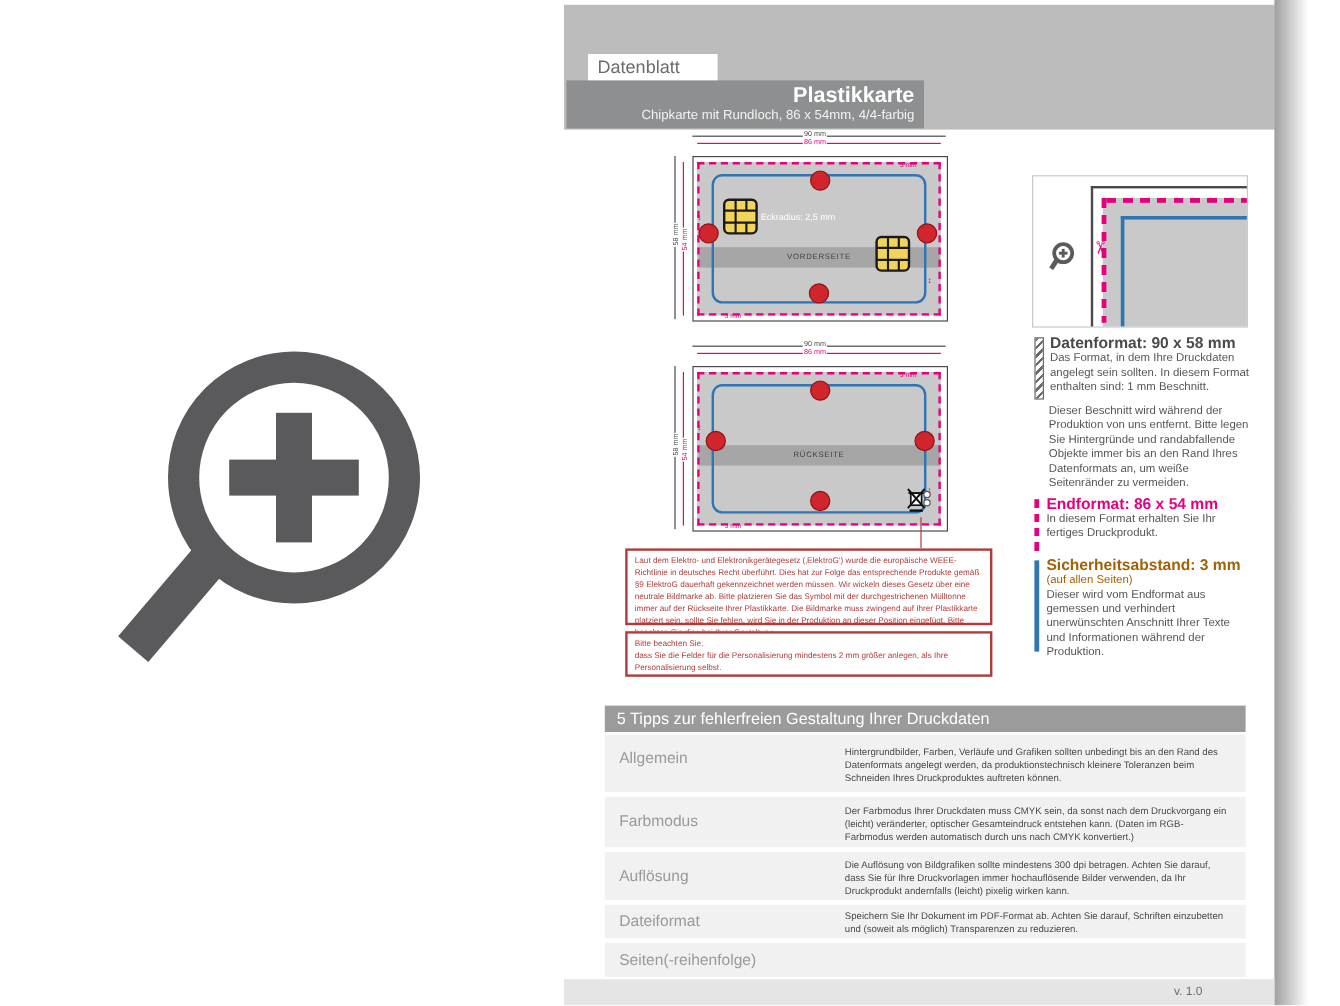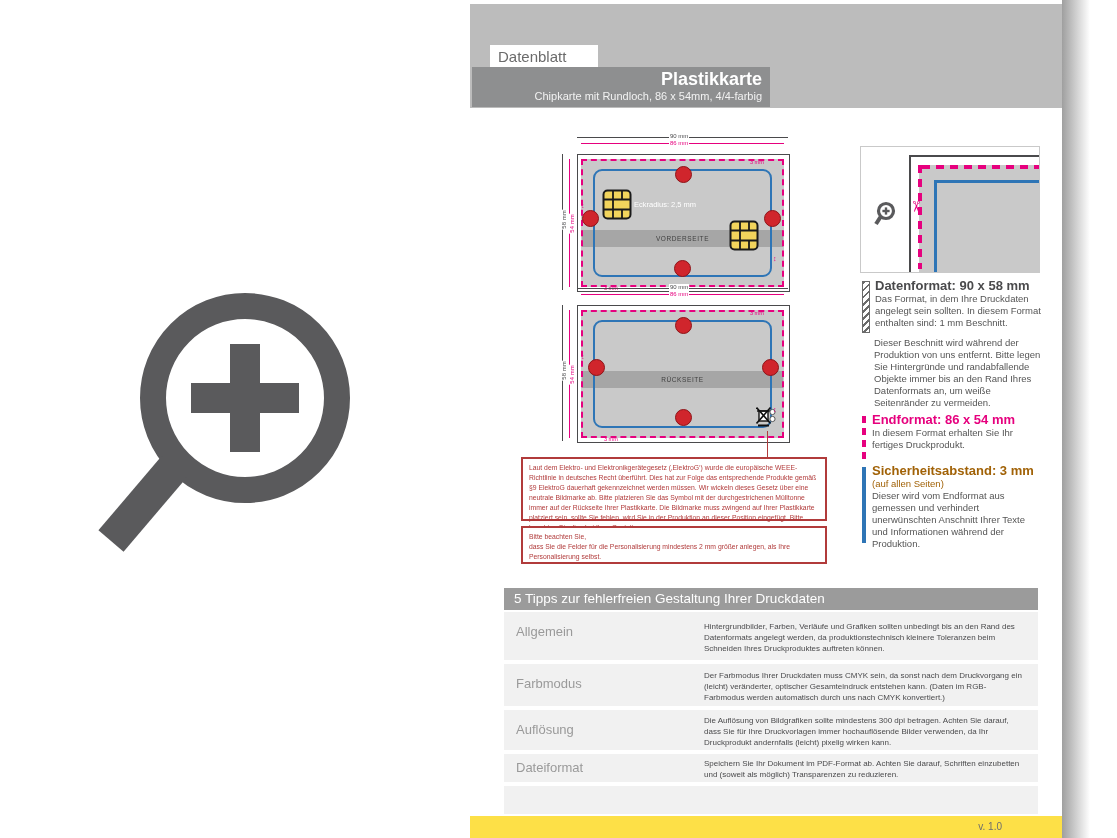--- a/index.html
+++ b/index.html
@@ -10,21 +10,21 @@
   
   #topband{left:470px;top:4px;width:592px;height:104px;background:#bcbcbc;}
   #tab{left:490px;top:45px;width:108px;height:23px;background:#fff;color:#6b6b6b;
        font-size:15px;line-height:23px;padding-left:8px;box-sizing:border-box;}
   #titlebar{left:472px;top:67px;width:298px;height:40px;background:#8e8f90;color:#fff;
             text-align:right;box-sizing:border-box;padding:2px 8px 0 0;}
   #titlebar .t1{font-size:18px;font-weight:bold;line-height:20px;}
   #titlebar .t2{font-size:11px;line-height:14px;color:#f2f2f2;}
   #rightshadow{left:1062px;top:0;width:28px;height:838px;
                background:linear-gradient(to right,rgba(80,80,80,.55),rgba(255,255,255,0));}
-  #footer{left:470px;top:816px;width:592px;height:22px;background:#fde047;color:#6e6e6e;
+  #footer{left:470px;top:816px;width:592px;height:22px;background:#e5e5e5;color:#6e6e6e;
           font-size:10px;line-height:22px;text-align:right;box-sizing:border-box;padding-right:60px;}
 
   
   #bigzoom{left:95px;top:280px;width:270px;height:290px;}
 
   
   .card{width:245px;height:172px;}
   .rect-dark{left:25px;top:22px;width:211px;height:136px;border:1px solid #4a4a4c;}
   .fill-gray{left:29px;top:27px;width:203px;height:128px;background:#c9c9c9;}
   .rect-mag{left:29px;top:27px;width:203px;height:128px;border:2px dashed #e6007e;box-sizing:border-box;}
@@ -100,21 +100,21 @@
     <div class="t2">Chipkarte mit Rundloch, 86 x 54mm, 4/4-farbig</div>
   </div>
 
   <svg class="abs" id="bigzoom" viewBox="0 0 270 290">
     <circle cx="150" cy="118" r="92" fill="none" stroke="#5a5a5c" stroke-width="26"></circle>
     <rect x="96" y="103" width="108" height="30" fill="#5a5a5c"></rect>
     <rect x="135" y="64" width="30" height="108" fill="#5a5a5c"></rect>
     <line x1="79" y1="187" x2="16" y2="261" stroke="#5a5a5c" stroke-width="33"></line>
   </svg>
 
-  <div class="abs card" style="left:552px;top:108px;margin-top:24px;">
+  <div class="abs card" style="left:552px;top:108px;">
     <div class="abs dimh dark" style="left:25px;top:5px;width:211px;"></div>
     <div class="abs dimh mag" style="left:29px;top:11px;width:203px;"></div>
     <div class="abs dlab dark" style="left:117px;top:1px;">90 mm</div>
     <div class="abs dlab mag" style="left:117px;top:8px;">86 mm</div>
     <div class="abs dimv dark" style="left:10px;top:22px;height:136px;"></div>
     <div class="abs dimv mag" style="left:17px;top:27px;height:128px;"></div>
     <div class="abs dlab dark vlab" style="left:2px;top:84px;">58 mm</div>
     <div class="abs dlab mag vlab" style="left:10px;top:88px;">54 mm</div>
 
     <div class="abs rect-dark"></div>
@@ -245,19 +245,20 @@
   </div>
   <div class="abs tiprow" style="top:710px;height:40px;">
     <div class="tiplabel">Auflösung</div>
     <div class="tiptext">Die Auflösung von Bildgrafiken sollte mindestens 300 dpi betragen. Achten Sie darauf, dass Sie für Ihre Druckvorlagen immer hochauflösende Bilder verwenden, da Ihr Druckprodukt andernfalls (leicht) pixelig wirken kann.</div>
   </div>
   <div class="abs tiprow" style="top:754px;height:28px;">
     <div class="tiplabel" style="padding-top:6px;">Dateiformat</div>
     <div class="tiptext">Speichern Sie Ihr Dokument im PDF-Format ab. Achten Sie darauf, Schriften einzubetten und (soweit als möglich) Transparenzen zu reduzieren.</div>
   </div>
   <div class="abs tiprow" style="top:786px;height:28px;">
+    <div class="tiplabel" style="padding-top:6px;">Seiten(-reihenfolge)</div>
   </div>
 
   <div class="abs" id="footer">
     <span>v. 1.0</span>
   </div>
 
 </div>
 
 </body></html>

